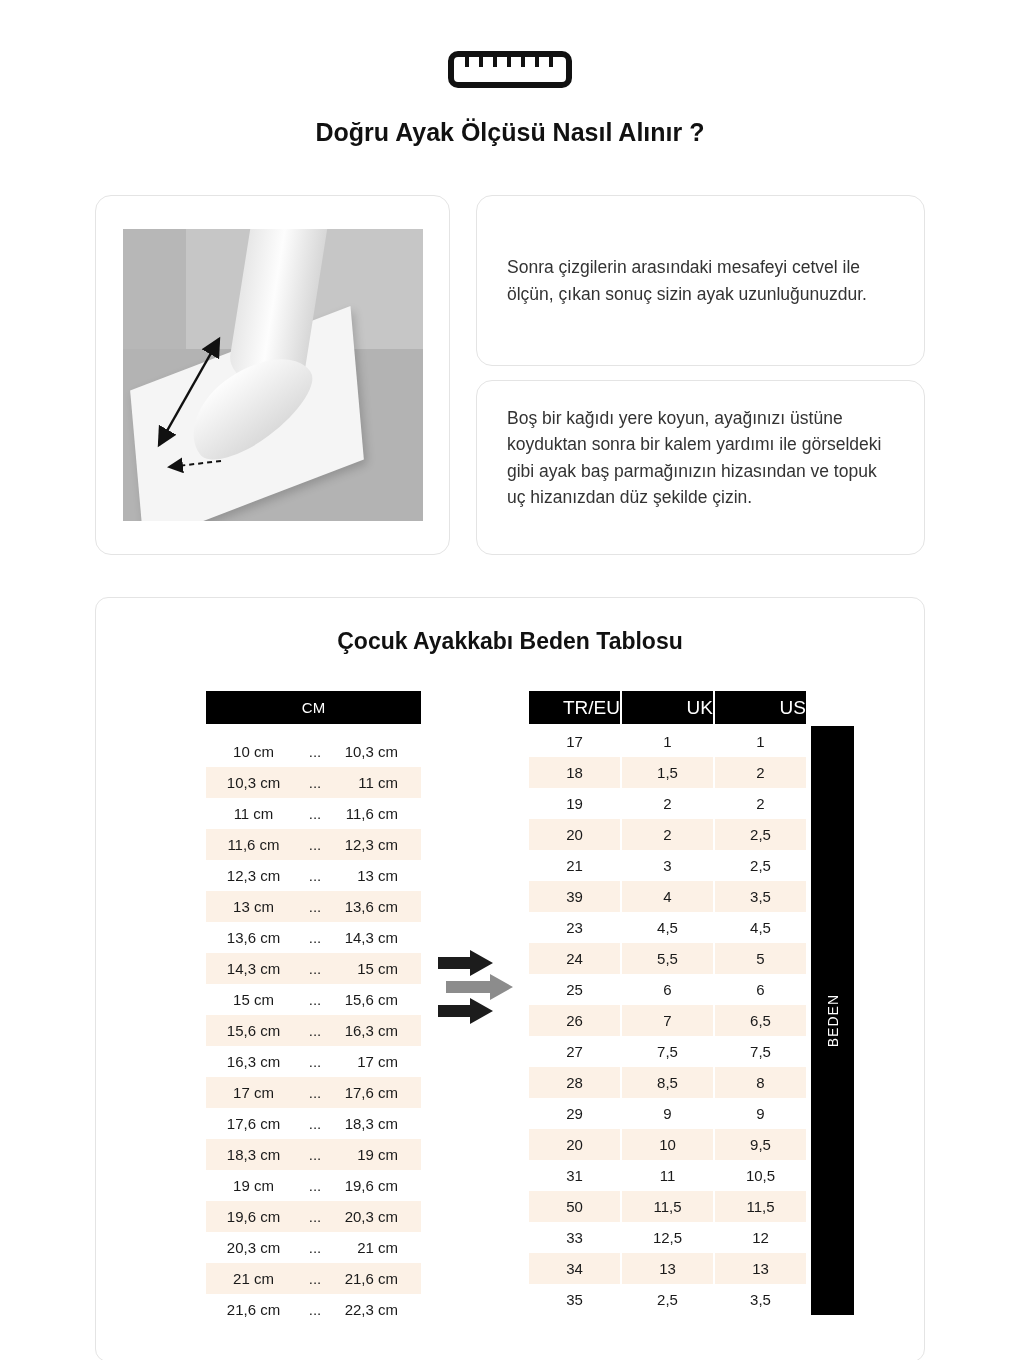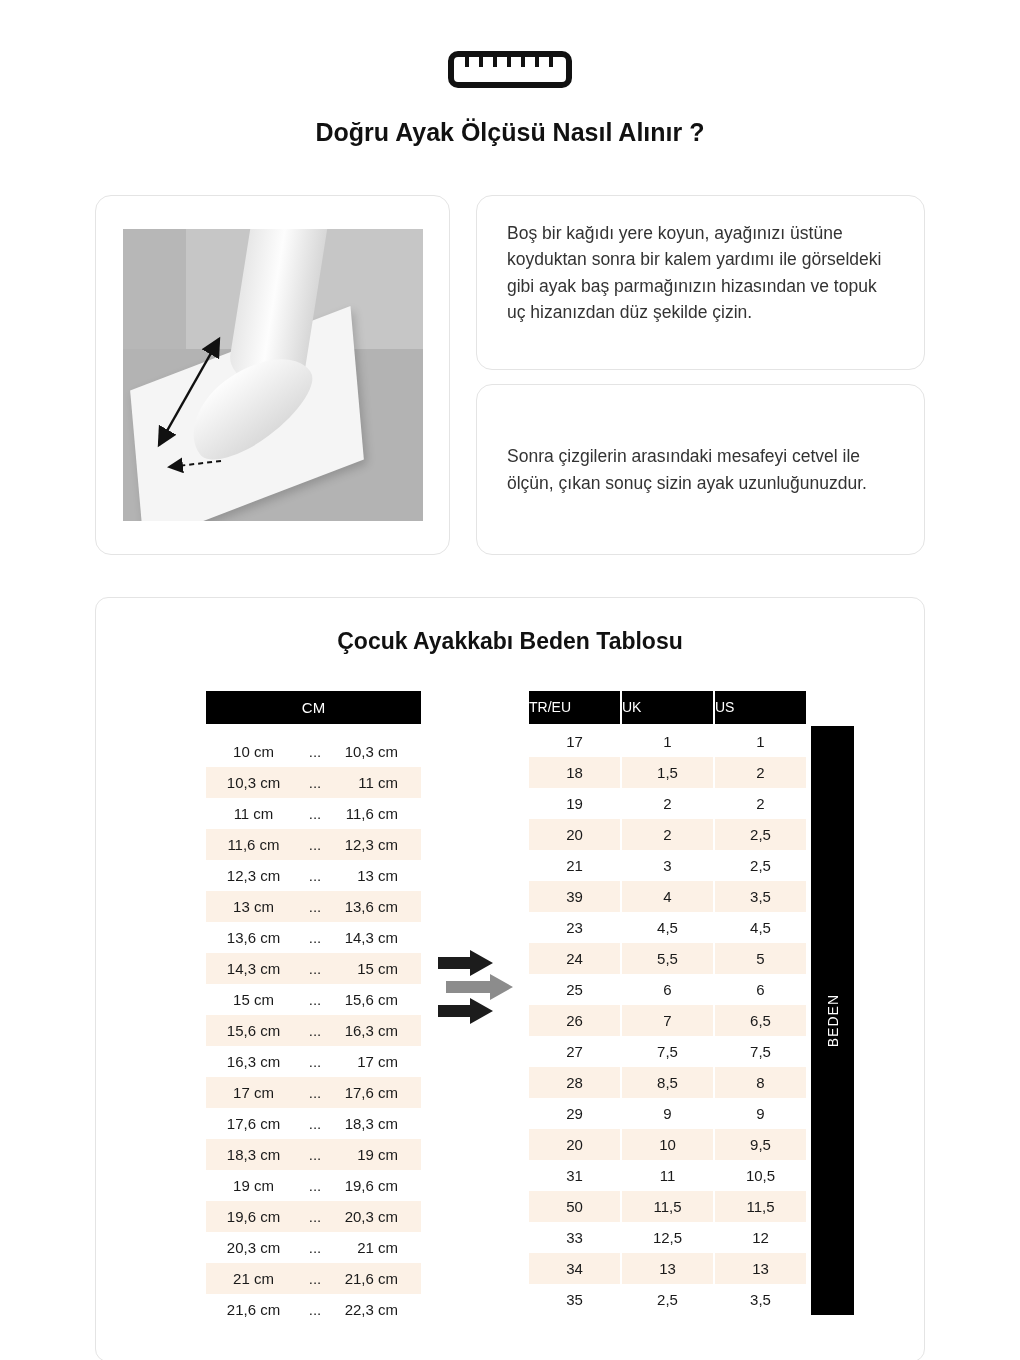--- a/index.html
+++ b/index.html
@@ -81,21 +81,21 @@
   .cm-row .c-min { text-align:center; }
   .cm-row .c-sep { text-align:center; color:#222; }
   .cm-row .c-max { text-align:right; padding-right:23px; }
 
   .arrows-wrap { margin:257px 15px 0 15px; flex:0 0 78px; }
 
   .size-table { width:277px; flex:0 0 277px; font-size:15px; }
   .t-head3 { display:grid; grid-template-columns:1fr 1fr 1fr; gap:2px; margin-bottom:2px; }
   .t-head3 span {
     background:var(--header-bg,#000); color:var(--header-fg,#fff);
-    height:33px; line-height:33px; text-align:left; font-size:14px;
+    height:33px; line-height:33px; text-align:right; font-size:19px;
   }
   .size-row { display:grid; grid-template-columns:1fr 1fr 1fr; gap:2px; height:31px; background:#fff; }
   .size-row span { display:flex; align-items:center; justify-content:center; background:#fff; }
   .size-row.alt span { background:var(--row-alt,#fcf1e6); }
 
   .beden-bar {
     width:43px; flex:0 0 43px; margin-left:5px; margin-top:35px; height:589px;
     background:var(--header-bg,#000);
     display:flex; align-items:center; justify-content:center;
   }
@@ -140,25 +140,25 @@
             <marker id="ah" markerWidth="9" markerHeight="9" refX="7" refY="4" orient="auto-start-reverse">
               <path d="M0,0 L8,4 L0,8 z" fill="#111"></path>
             </marker>
           </defs>
           <line x1="96" y1="110" x2="36" y2="216" stroke="#111" stroke-width="2.5" marker-start="url(#ah)" marker-end="url(#ah)"></line>
           <line x1="98" y1="232" x2="46" y2="238" stroke="#111" stroke-width="2" stroke-dasharray="5,4" marker-end="url(#ah)"></line>
         </svg>
       </div>
     </div>
     <div class="inst-col">
+      <div class="inst-card second">
+        <p>Sonra çizgilerin arasındaki mesafeyi cetvel ile ölçün, çıkan sonuç sizin ayak uzunluğunuzdur.</p>
+      </div>
       <div class="inst-card first">
         <p>Boş bir kağıdı yere koyun, ayağınızı üstüne koyduktan sonra bir kalem yardımı ile görseldeki gibi ayak baş parmağınızın hizasından ve topuk uç hizanızdan düz şekilde çizin.</p>
-      </div>
-      <div class="inst-card second">
-        <p>Sonra çizgilerin arasındaki mesafeyi cetvel ile ölçün, çıkan sonuç sizin ayak uzunluğunuzdur.</p>
       </div>
     </div>
   </div>
 
   <div class="size-card">
     <h2 class="size-title">Çocuk Ayakkabı Beden Tablosu</h2>
 
     <div class="tables">
 
       <div class="cm-table">

